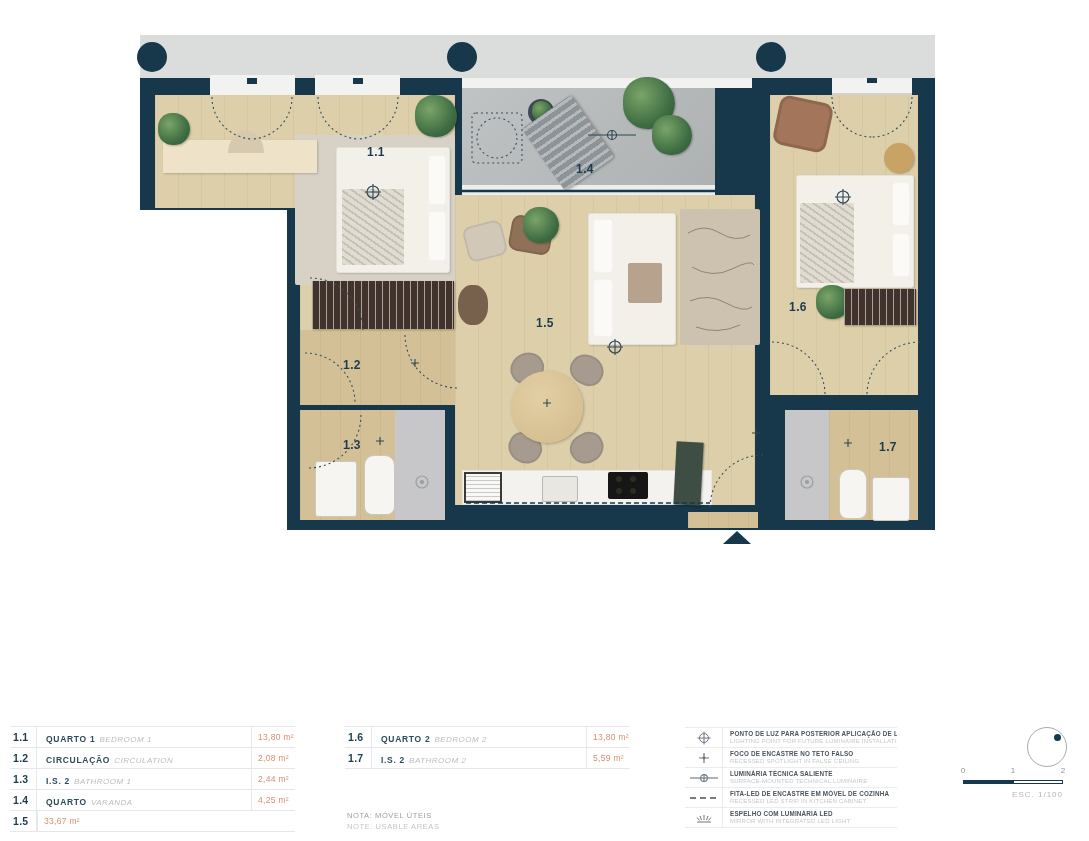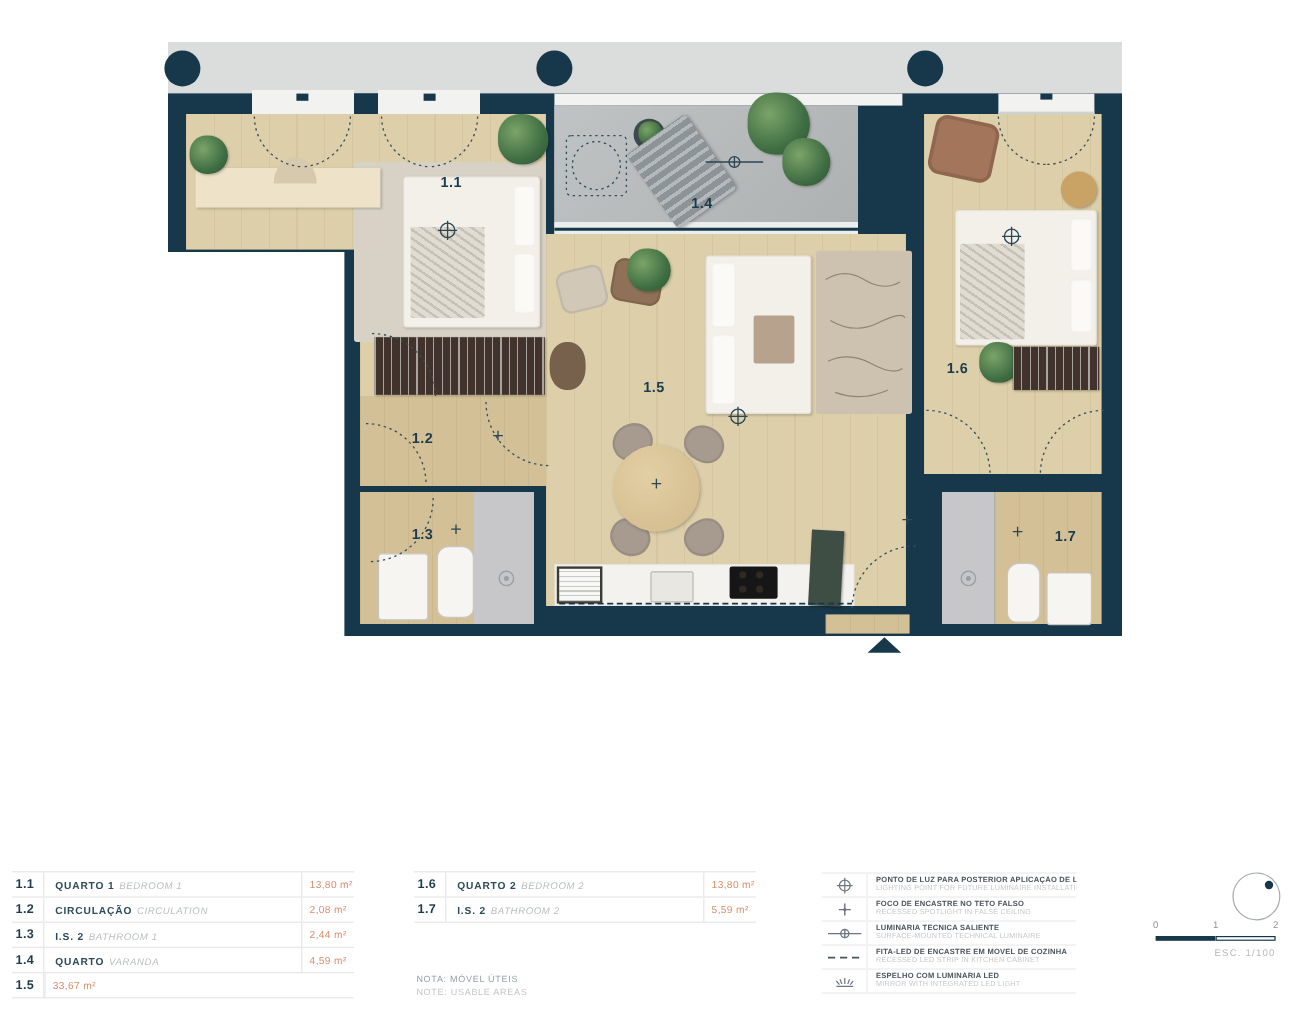--- a/index.html
+++ b/index.html
@@ -221,21 +221,21 @@
     <div class="c-area">2,08 m²</div>
   </div>
   <div class="arow">
     <div class="c-num">1.3</div>
     <div class="c-name"><span class="pt">I.S. 2</span><span class="en">BATHROOM 1</span></div>
     <div class="c-area">2,44 m²</div>
   </div>
   <div class="arow">
     <div class="c-num">1.4</div>
     <div class="c-name"><span class="pt">QUARTO</span><span class="en">VARANDA</span></div>
-    <div class="c-area">4,59 m²</div>
+    <div class="c-area">4,25 m²</div>
   </div>
   <div class="arow">
     <div class="c-num">1.5</div>
     <div class="c-area">33,67 m²</div>
   </div>
 </div>
 
 <div class="area-table" style="left:345px;top:726px;">
   <div class="arow">
     <div class="c-num">1.6</div>

